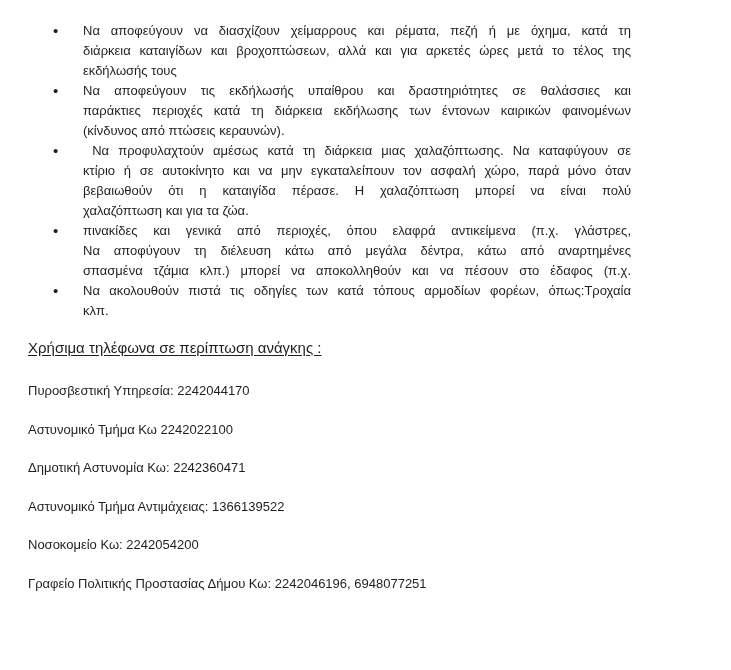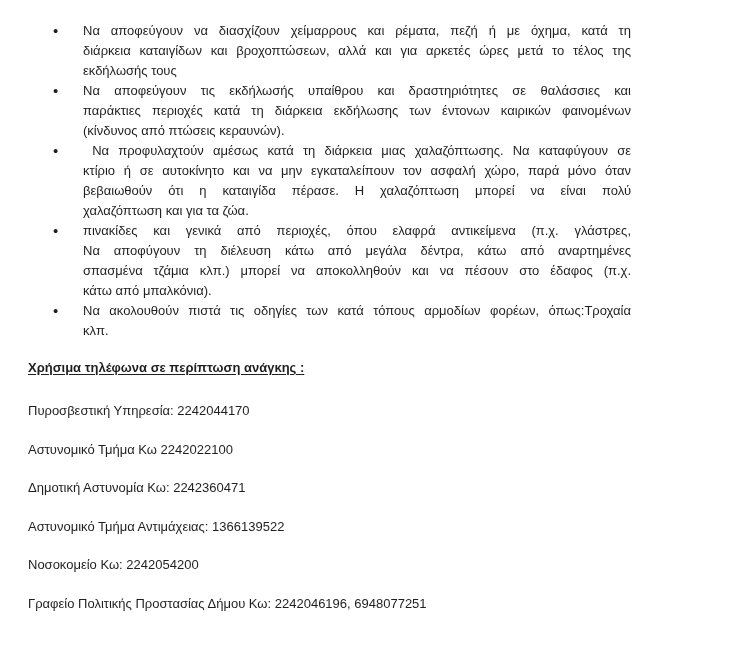--- a/index.html
+++ b/index.html
@@ -39,22 +39,22 @@
     line-height: 20px;
     text-align: justify;
     text-align-last: justify;
     white-space: normal;
   }
   .bl.last {
     text-align: left;
     text-align-last: left;
   }
   h2.contacts-heading {
-    font-size: 13px;
-    font-weight: bold;
+    font-size: 15px;
+    font-weight: normal;
     text-decoration: underline;
     text-underline-offset: 2px;
     margin: 17px 0 0 28px;
     line-height: 20px;
   }
   .phones {
     margin: 23px 0 0 28px;
   }
   .phones p {
     margin: 0 0 18.5px 0;
@@ -80,21 +80,20 @@
     <li>
       <div class="bl">&nbsp;Να προφυλαχτούν αμέσως κατά τη διάρκεια μιας χαλαζόπτωσης. Να καταφύγουν σε</div>
       <div class="bl">κτίριο ή σε αυτοκίνητο και να μην εγκαταλείπουν τον ασφαλή χώρο, παρά μόνο όταν</div>
       <div class="bl">βεβαιωθούν ότι η καταιγίδα πέρασε. Η χαλαζόπτωση μπορεί να είναι πολύ</div>
       <div class="bl last">χαλαζόπτωση και για τα ζώα.</div>
     </li>
     <li>
       <div class="bl">πινακίδες και γενικά από περιοχές, όπου ελαφρά αντικείμενα (π.χ. γλάστρες,</div>
       <div class="bl">Να αποφύγουν τη διέλευση κάτω από μεγάλα δέντρα, κάτω από αναρτημένες</div>
       <div class="bl">σπασμένα τζάμια κλπ.) μπορεί να αποκολληθούν και να πέσουν στο έδαφος (π.χ.</div>
-      <div class="bl last">κάτω από μπαλκόνια).</div>
     </li>
     <li>
       <div class="bl">Να ακολουθούν πιστά τις οδηγίες των κατά τόπους αρμοδίων φορέων, όπως:Τροχαία</div>
       <div class="bl last">κλπ.</div>
     </li>
   </ul>
 
   <h2 class="contacts-heading">Χρήσιμα τηλέφωνα σε περίπτωση ανάγκης :</h2>
 
   <div class="phones">

